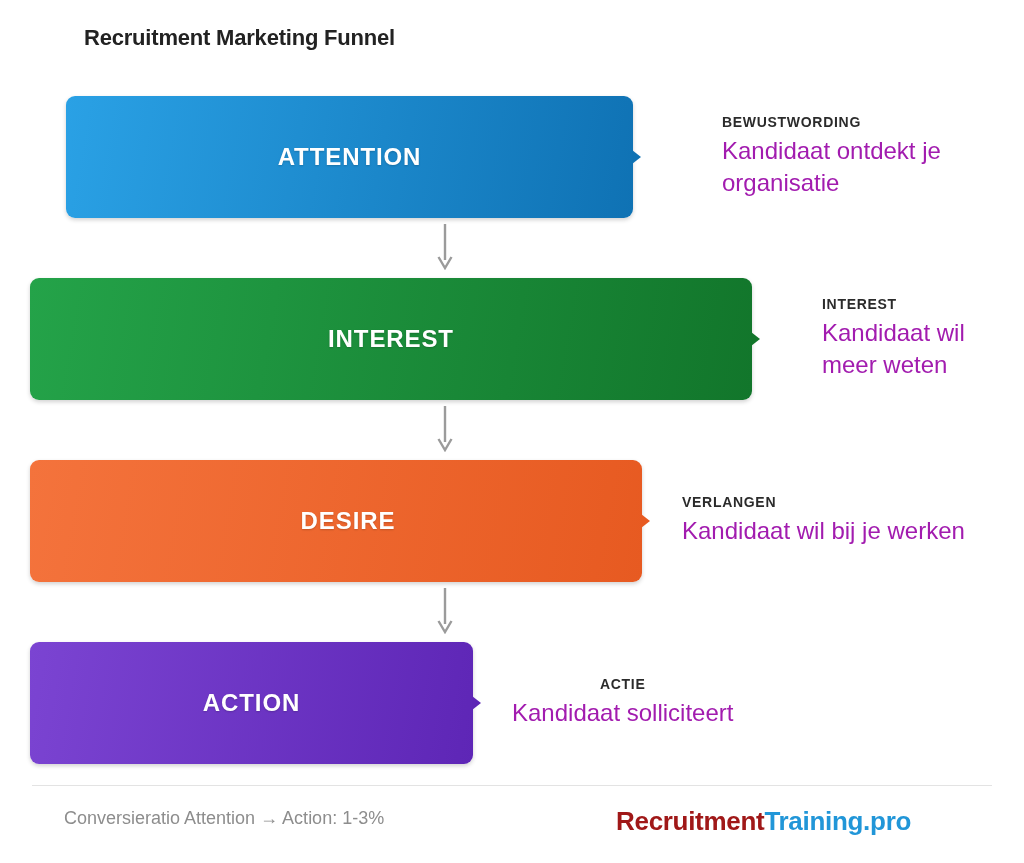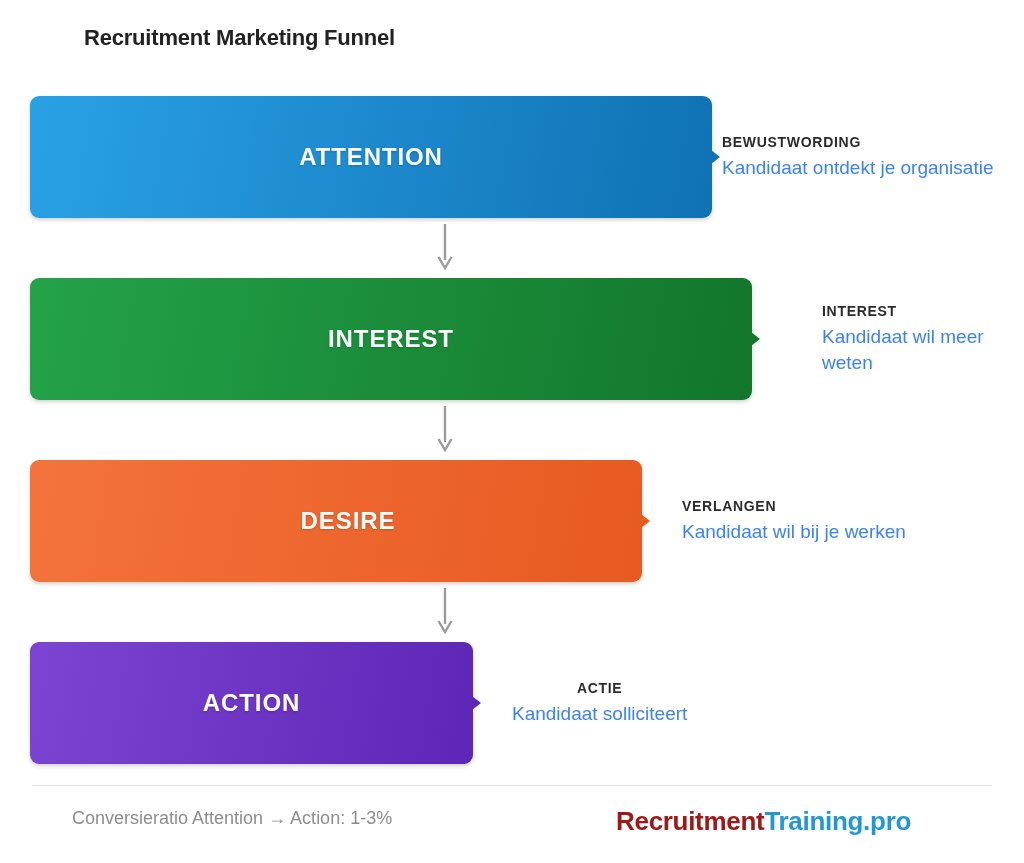--- a/index.html
+++ b/index.html
@@ -93,22 +93,22 @@
   }
   .desc-title {
     font-size: 14px;
     font-weight: bold;
     color: #2b2b2b;
     letter-spacing: 0.7px;
     line-height: 1.28;
     white-space: nowrap;
   }
   .desc-sub {
-    font-size: 19px;
-    color: #3b82f6;
+    font-size: 24px;
+    color: #a21caf;
     line-height: 1.35;
     margin-top: 3px;
     max-width: 300px;
   }
   .desc-sub.nowrap { max-width: none; white-space: nowrap; }
 
   
   .arrow {
     position: absolute;
     left: 437px;
@@ -122,21 +122,21 @@
   .divider {
     position: absolute;
     left: 32px;
     top: 785px;
     width: 960px;
     height: 1px;
     background: #e3e3e3;
   }
   .footer-note {
     position: absolute;
-    left: 72px;
+    left: 64px;
     top: 808px;
     font-size: 18px;
     color: #8d8d8d;
     white-space: nowrap;
   }
   .logo {
     position: absolute;
     left: 616px;
     top: 806px;
     font-size: 26px;
@@ -150,21 +150,21 @@
 </head>
 <body>
 
 <div class="page">
 
   <div class="title">Recruitment Marketing Funnel</div>
 
   <div class="funnel">
 
     <div class="stage-row">
-      <div class="bar" id="bar-0" style="width: 682px; background: linear-gradient(100deg, rgb(42, 161, 229) 0%, rgb(15, 114, 180) 100%);">
+      <div class="bar" id="bar-0" style="width: 567px; background: linear-gradient(100deg, rgb(42, 161, 229) 0%, rgb(15, 114, 180) 100%); margin-left: 36px;">
         <span class="bar-label">ATTENTION</span>
         <span class="nub" id="nub-0" style="color: rgb(15, 114, 180);"></span>
       </div>
       <div class="desc" id="desc-0" style="left: 722px;">
         <div class="desc-title">BEWUSTWORDING</div>
         <div class="desc-sub">Kandidaat ontdekt je organisatie</div>
       </div>
     </div>
 
     <div class="arrow" style="top:128px">

